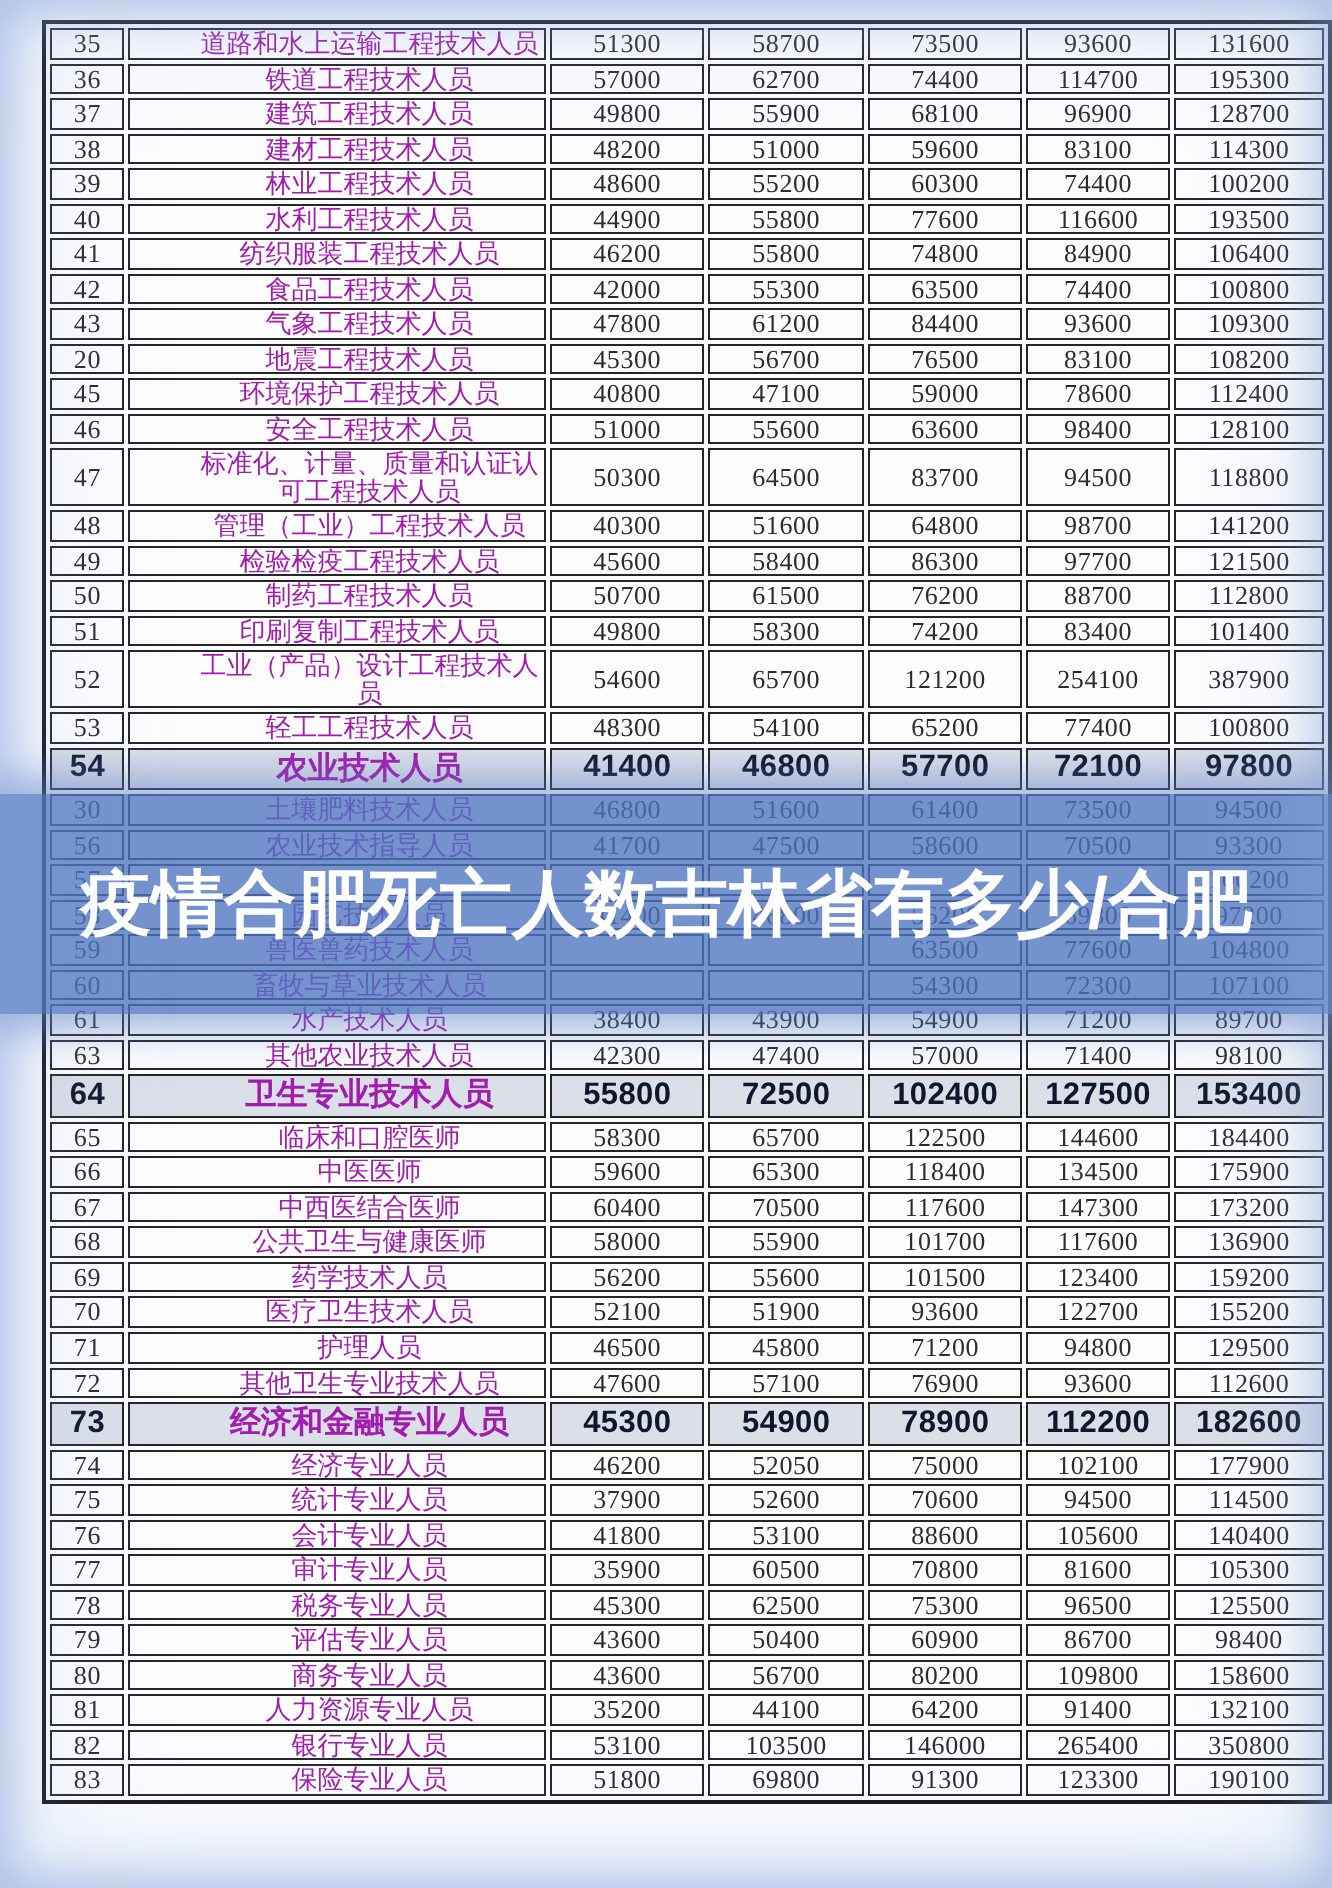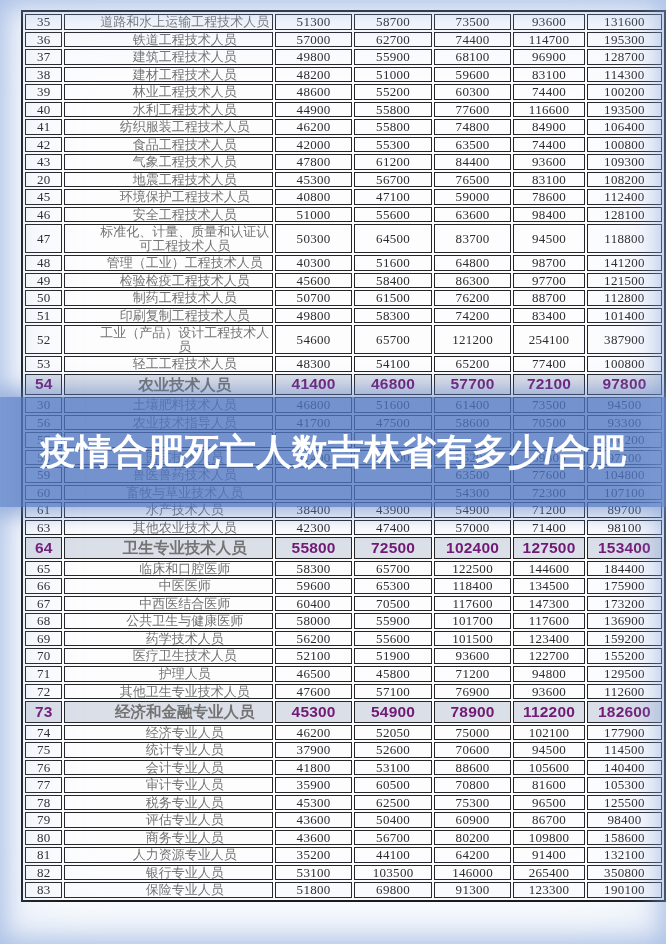--- a/index.html
+++ b/index.html
@@ -30,31 +30,31 @@
     text-align:center;
     vertical-align:middle;
     color:#2c2c30;
     letter-spacing:0.3px;
     overflow:hidden;
     white-space:nowrap;
   }
   table.salary-table td.name{
     white-space:normal;
     letter-spacing:0;
-    color:#737373;
+    color:#a21caf;
     line-height:13.5px;
     padding-left:33px;
   }
   tr.section td{
     background:#dbdfe8;
     height:19.5px;
     font-family:"Liberation Sans","DejaVu Sans",sans-serif;
     font-weight:700;
     font-size:15.5px;
-    color:#701a75;
+    color:#0f172a;
     letter-spacing:0.2px;
   }
   
   .overlay-band{
     position:absolute;left:0;width:666px;
     top:418px;height:110px;               
     display:flex;flex-direction:column;justify-content:center;align-items:center;
     box-shadow:0 0 18px 8px rgba(88,124,194,0.55);
     z-index:5;
   }

